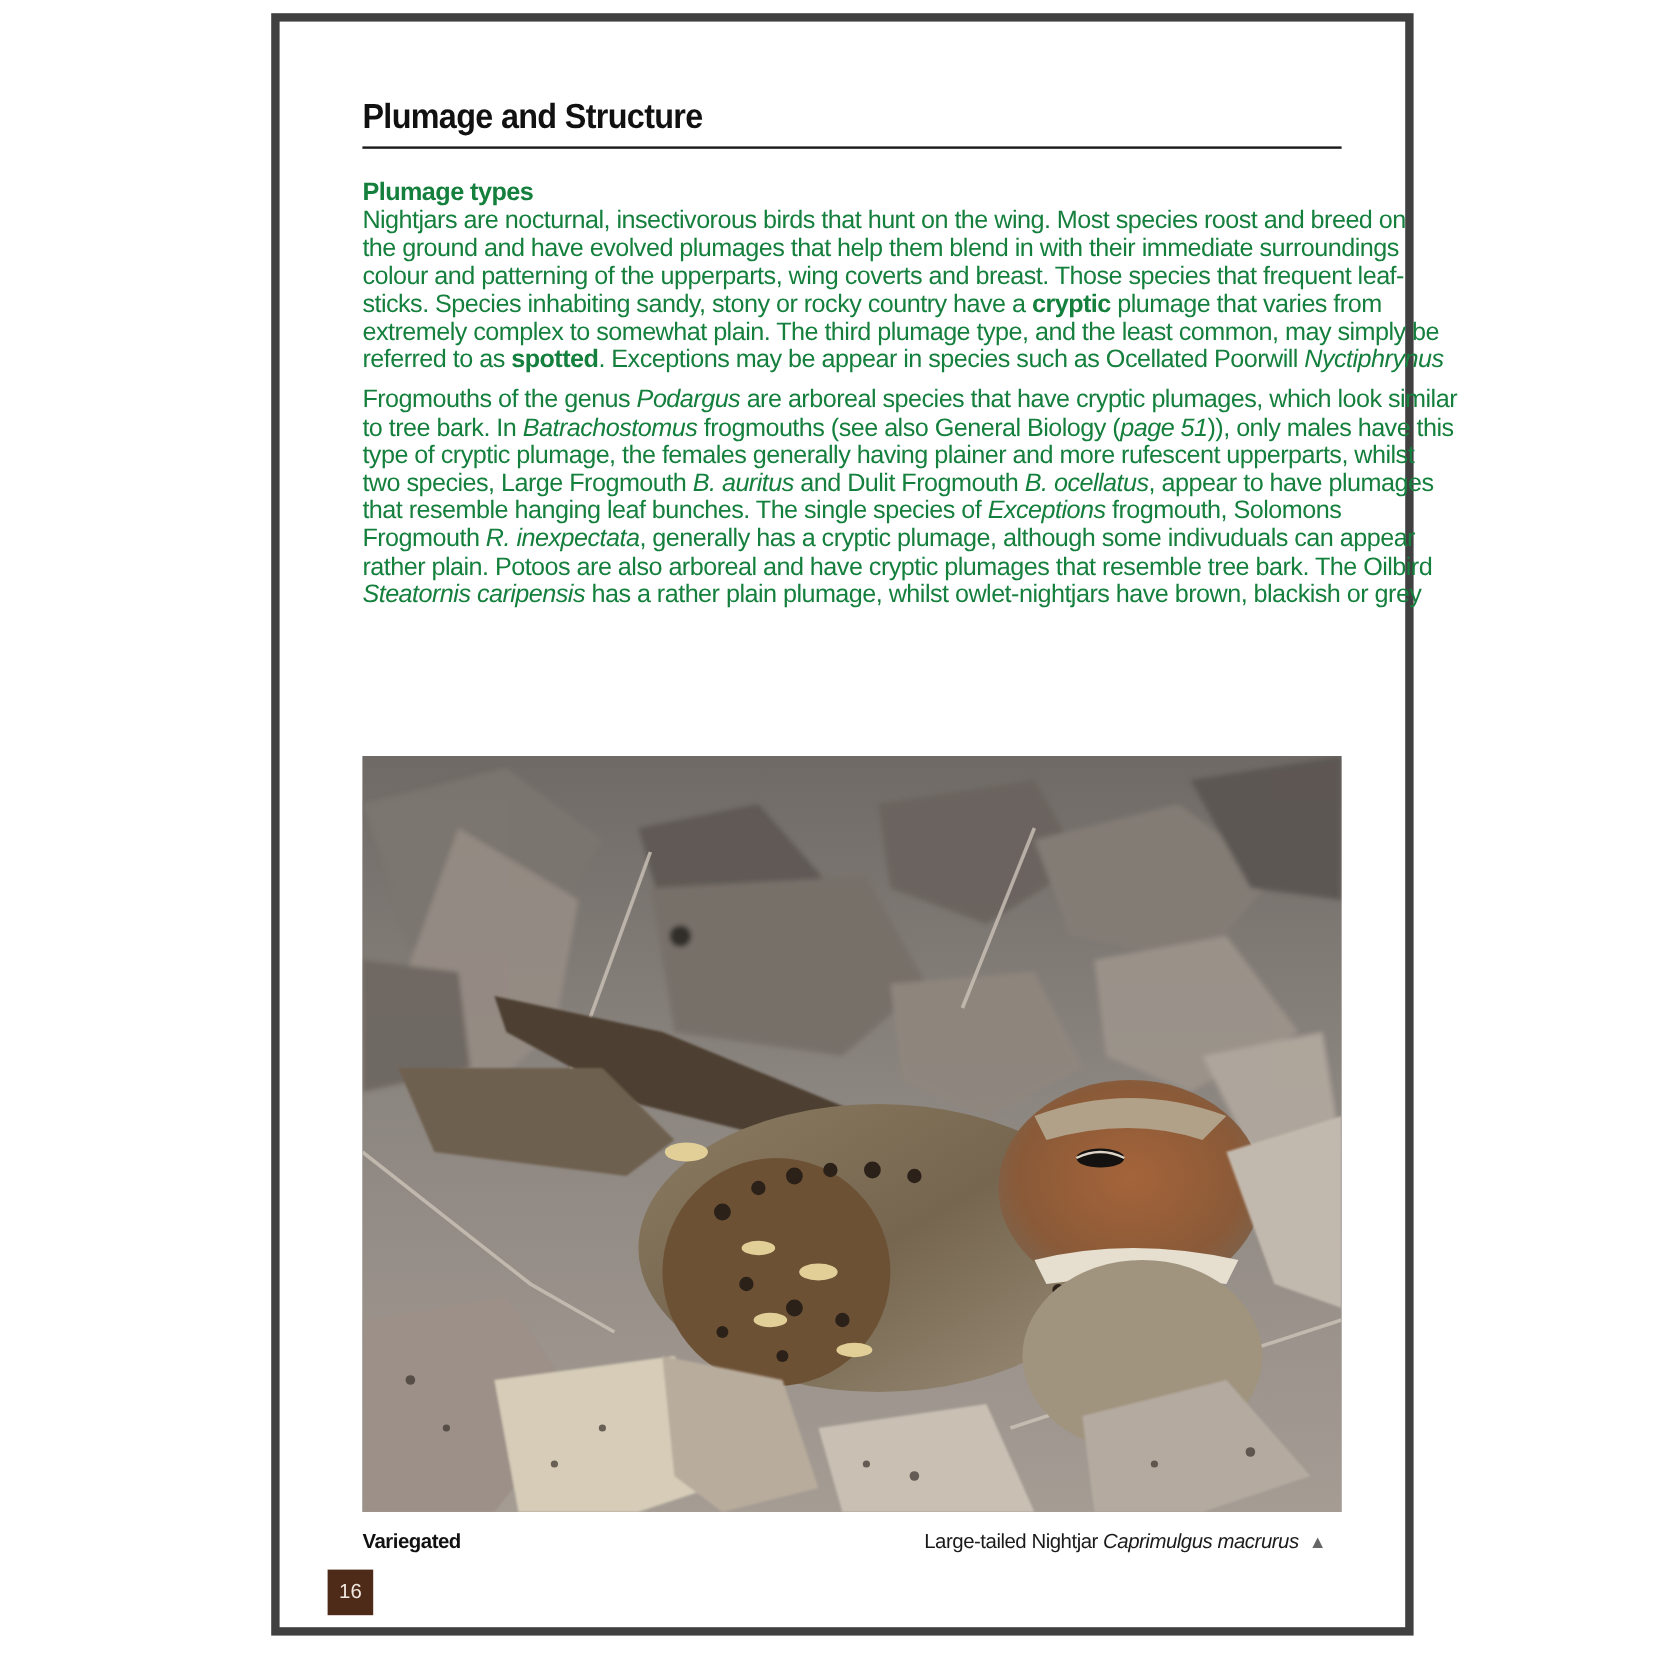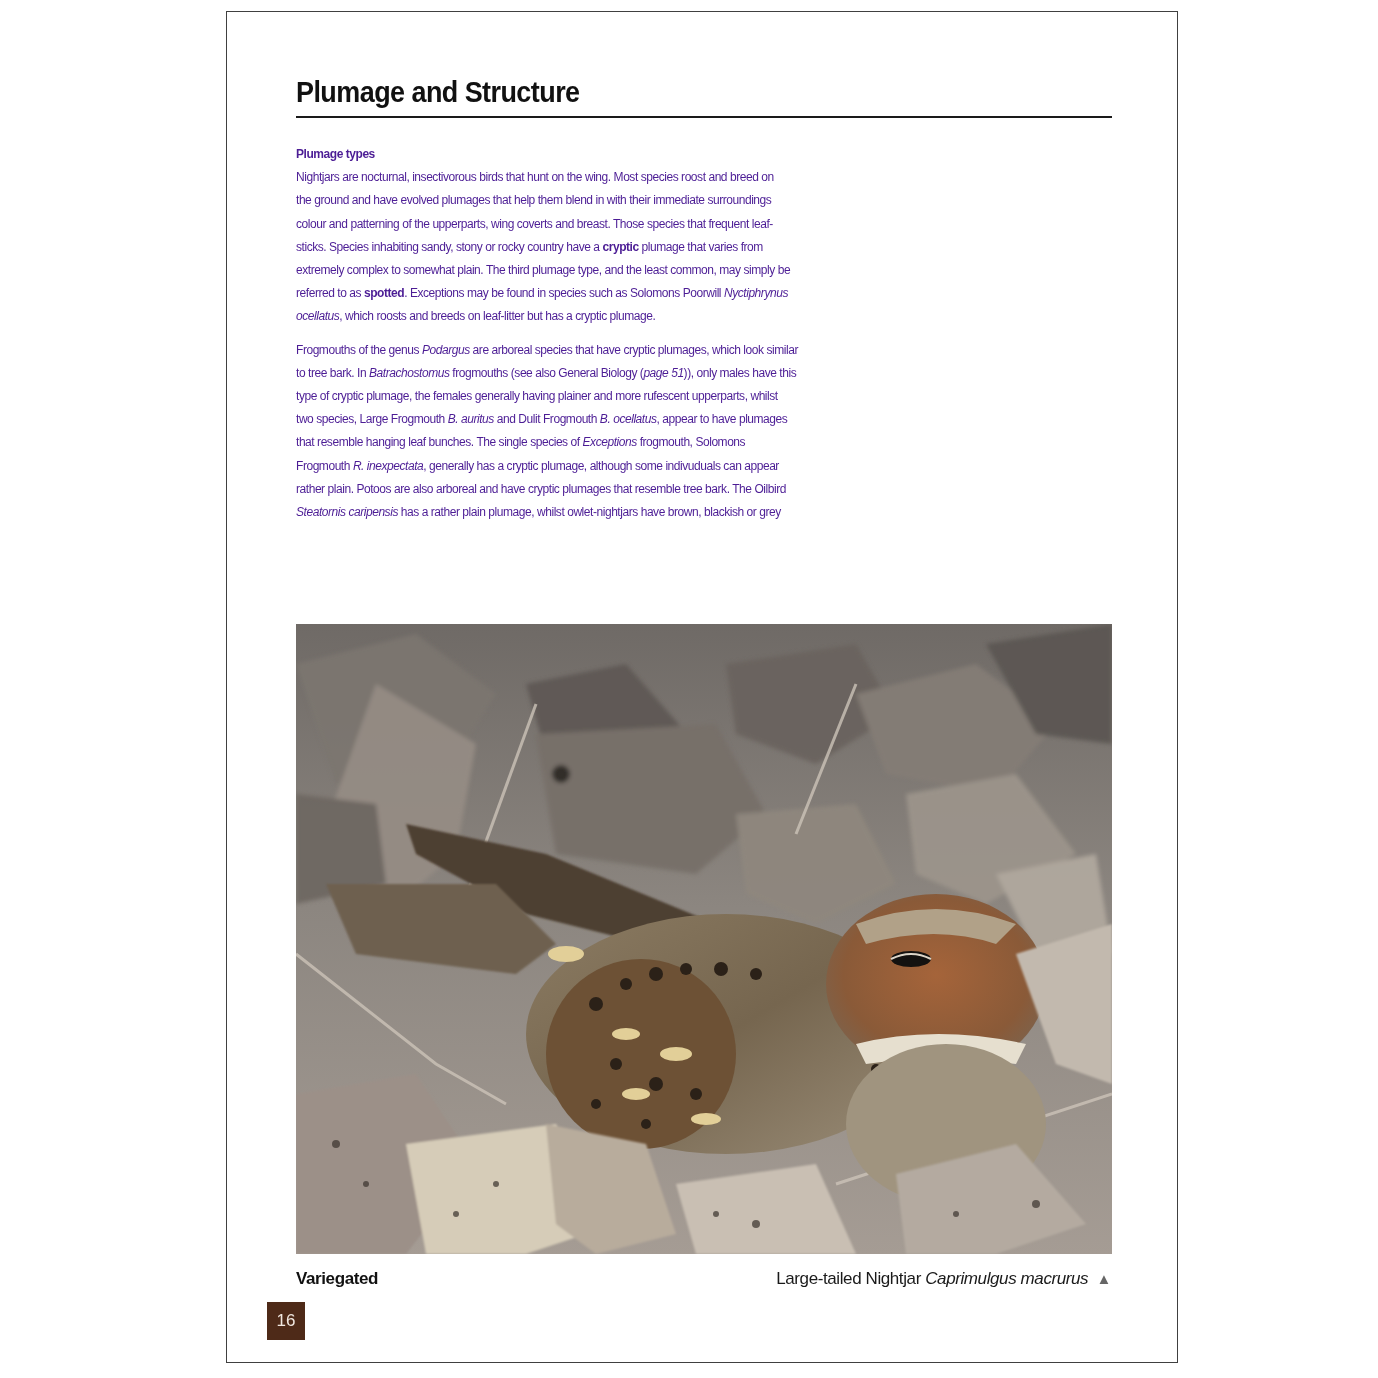--- a/index.html
+++ b/index.html
@@ -1,32 +1,32 @@
 <!DOCTYPE html>
 <html><head>
 <meta charset="utf-8">
 <style>
   html, body { margin: 0; padding: 0; background: #ffffff; }
   body { width: 1378px; height: 1378px; position: relative; overflow: hidden; }
   .page {
     position: absolute; left: 226px; top: 11px; width: 952px; height: 1352px;
-    border: 1px solid #404040; box-sizing: border-box; background: #fff;
+    border: 7px solid #404040; box-sizing: border-box; background: #fff;
   }
   .content { position: absolute; left: 69px; top: 0; width: 816px; }
   .title {
     position: absolute; top: 64px; left: 0; margin: 0;
     font-family: "Liberation Sans", sans-serif; font-weight: bold;
     font-size: 29px; color: #111; letter-spacing: -0.6px;
     transform: scaleX(0.93); transform-origin: left center; white-space: nowrap;
   }
   .title-rule { position: absolute; top: 104px; left: 0; width: 816px; height: 2px; background: #1a1a1a; }
   .text-block {
     position: absolute; left: 0; width: 816px;
-    font-family: "Liberation Sans", sans-serif; font-size: 12px; line-height: 23.2px;
-    color: #4c1d95; letter-spacing: -0.45px;
+    font-family: "Liberation Sans", sans-serif; font-size: 21px; line-height: 23.2px;
+    color: #15803d; letter-spacing: -0.45px;
   }
   .subhead { font-weight: bold; display: block; }
   .para { margin: 0; }
   .para + .para { margin-top: 10px; }
   .line { display: block; white-space: nowrap; }
   b { font-weight: bold; }
   i { font-style: italic; }
   .photo {
     position: absolute; left: 69px; top: 612px; width: 816px; height: 630px; overflow: hidden;
     background: #8a8580;
@@ -59,22 +59,21 @@
 
     <div class="text-block" style="top:131px;">
       <span class="subhead">Plumage types</span>
       <div id="paras">
           <p class="para">
             <span class="line"><span>Nightjars are nocturnal, insectivorous birds that hunt on the wing.  Most species roost and breed on</span></span>
             <span class="line"><span>the ground and have evolved plumages that help them blend in with their immediate surroundings</span></span>
             <span class="line"><span>colour and patterning of the upperparts, wing coverts and breast.  Those species that frequent leaf-</span></span>
             <span class="line"><span>sticks.  Species inhabiting sandy, stony or rocky country have a </span><b>cryptic</b><span> plumage that varies from</span></span>
             <span class="line"><span>extremely complex to somewhat plain.  The third plumage type, and the least common, may simply be</span></span>
-            <span class="line"><span>referred to as </span><b>spotted</b><span>.  Exceptions may be found in species such as Solomons Poorwill </span><i>Nyctiphrynus</i></span>
-            <span class="line"><i>ocellatus</i><span>, which roosts and breeds on leaf-litter but has a cryptic plumage.</span></span>
+            <span class="line"><span>referred to as </span><b>spotted</b><span>.  Exceptions may be appear in species such as Ocellated Poorwill </span><i>Nyctiphrynus</i></span>
           </p>
           <p class="para">
             <span class="line"><span>Frogmouths of the genus </span><i>Podargus</i><span> are arboreal species that have cryptic plumages, which look similar</span></span>
             <span class="line"><span>to tree bark.  In </span><i>Batrachostomus</i><span> frogmouths (see also General Biology (</span><i>page 51</i><span>)), only males have this</span></span>
             <span class="line"><span>type of cryptic plumage, the females generally having plainer and more rufescent upperparts, whilst</span></span>
             <span class="line"><span>two species, Large Frogmouth </span><i>B. auritus</i><span> and Dulit Frogmouth </span><i>B. ocellatus</i><span>, appear to have plumages</span></span>
             <span class="line"><span>that resemble hanging leaf bunches.  The single species of </span><i>Exceptions</i><span> frogmouth, Solomons</span></span>
             <span class="line"><span>Frogmouth </span><i>R. inexpectata</i><span>, generally has a cryptic plumage, although some indivuduals can appear</span></span>
             <span class="line"><span>rather plain.  Potoos are also arboreal and have cryptic plumages that resemble tree bark.  The Oilbird</span></span>
             <span class="line"><i>Steatornis caripensis</i><span> has a rather plain plumage, whilst owlet-nightjars have brown, blackish or grey</span></span>

